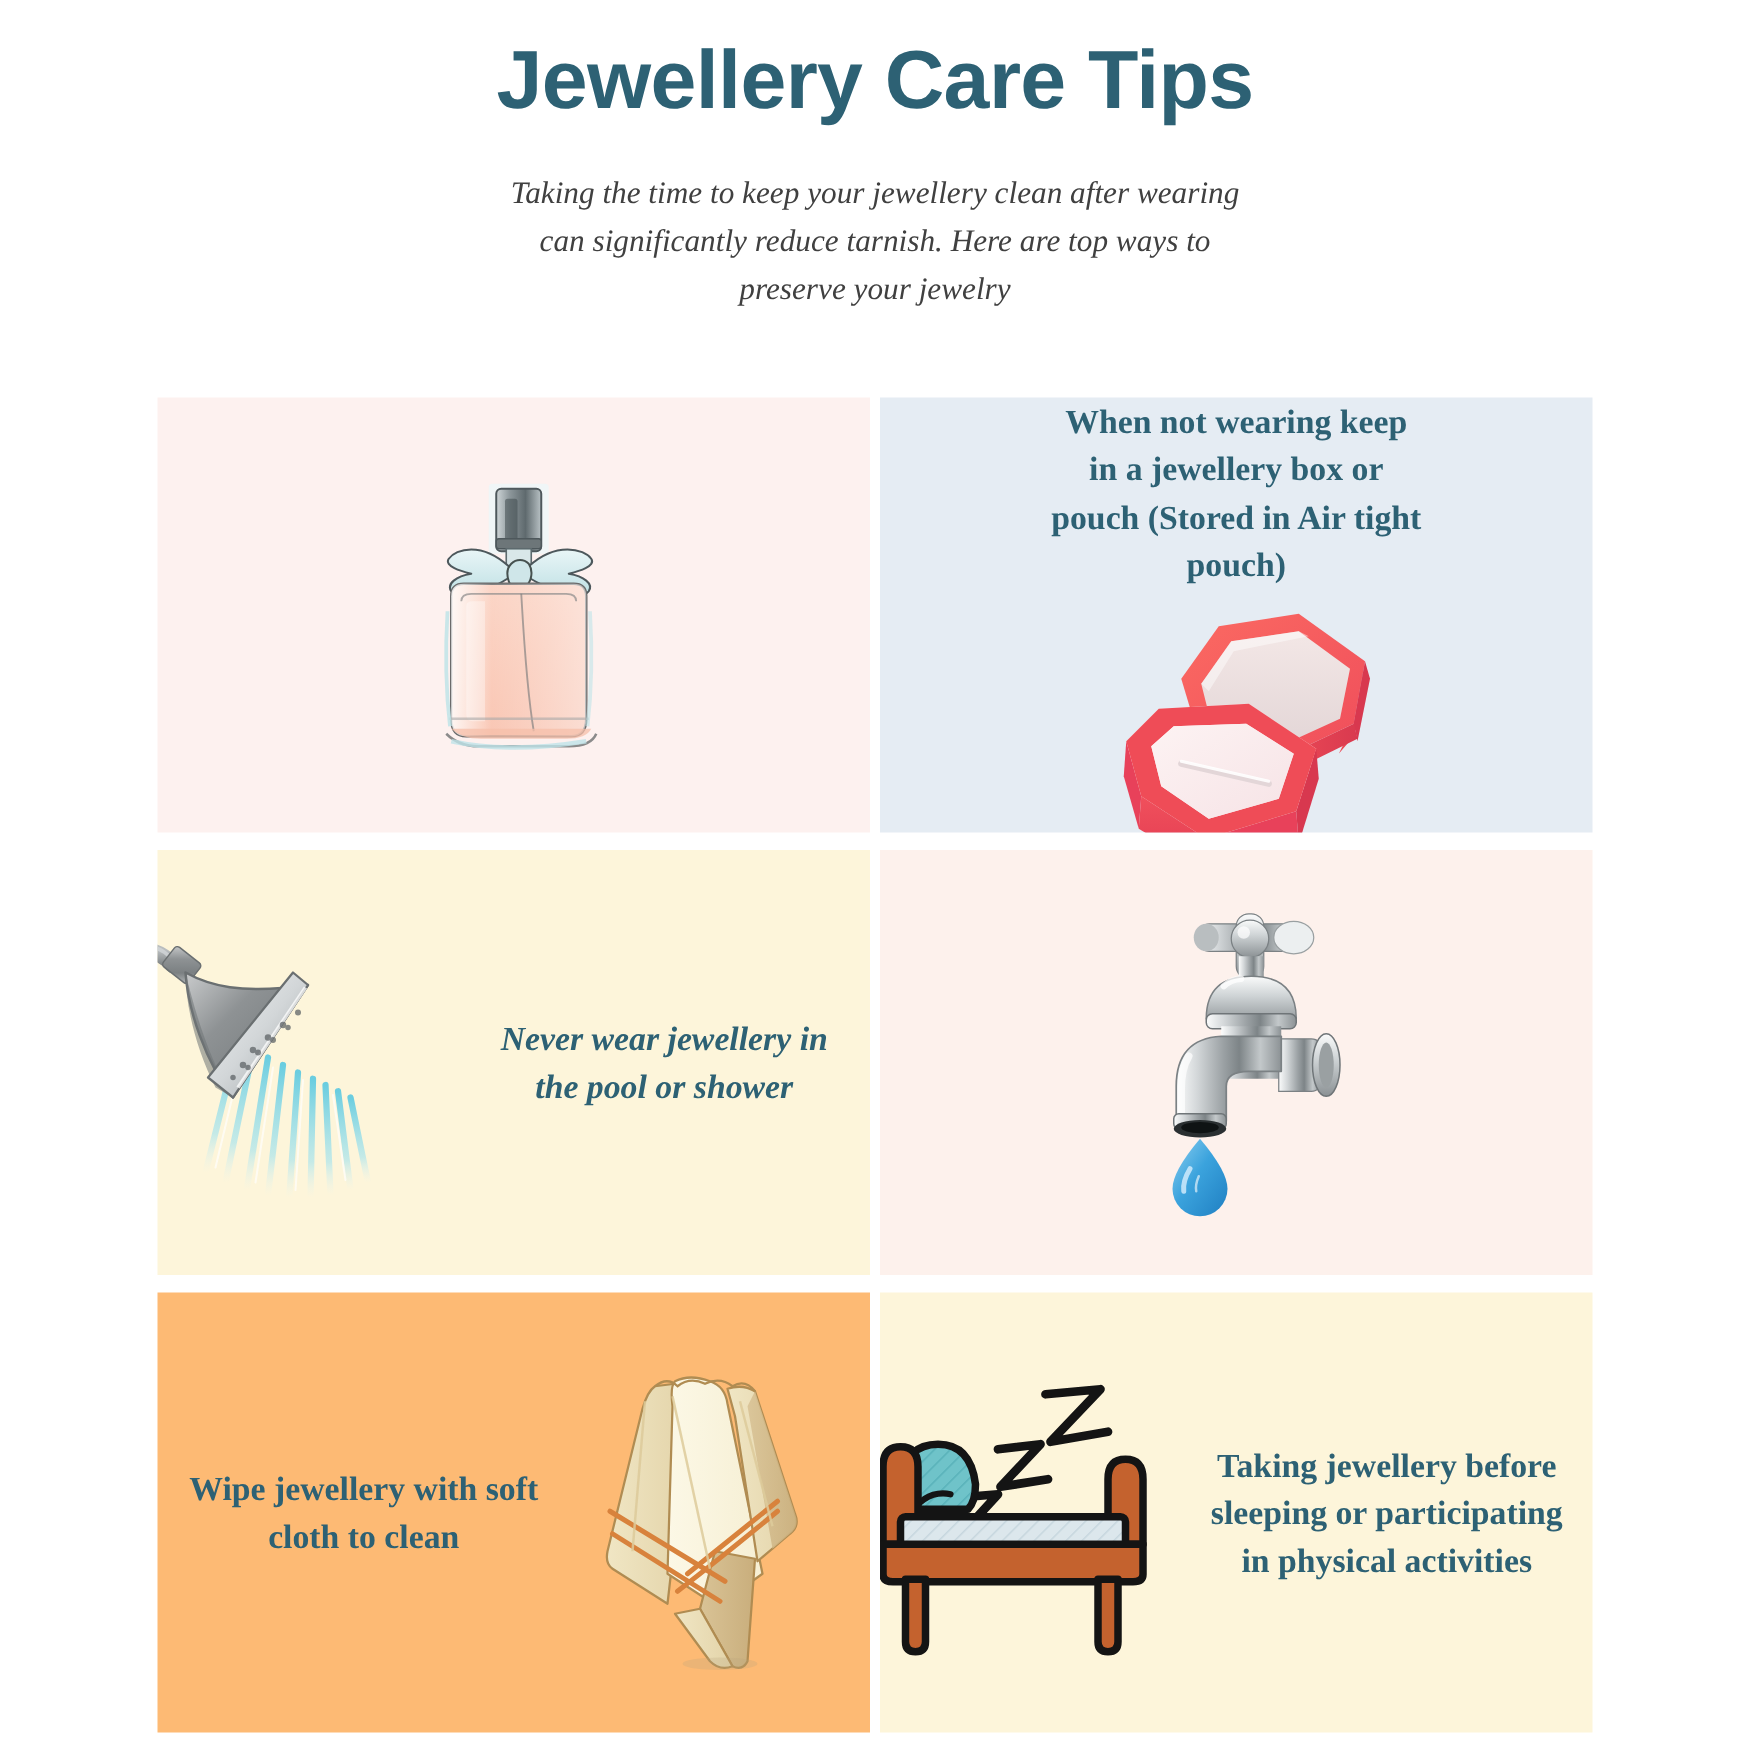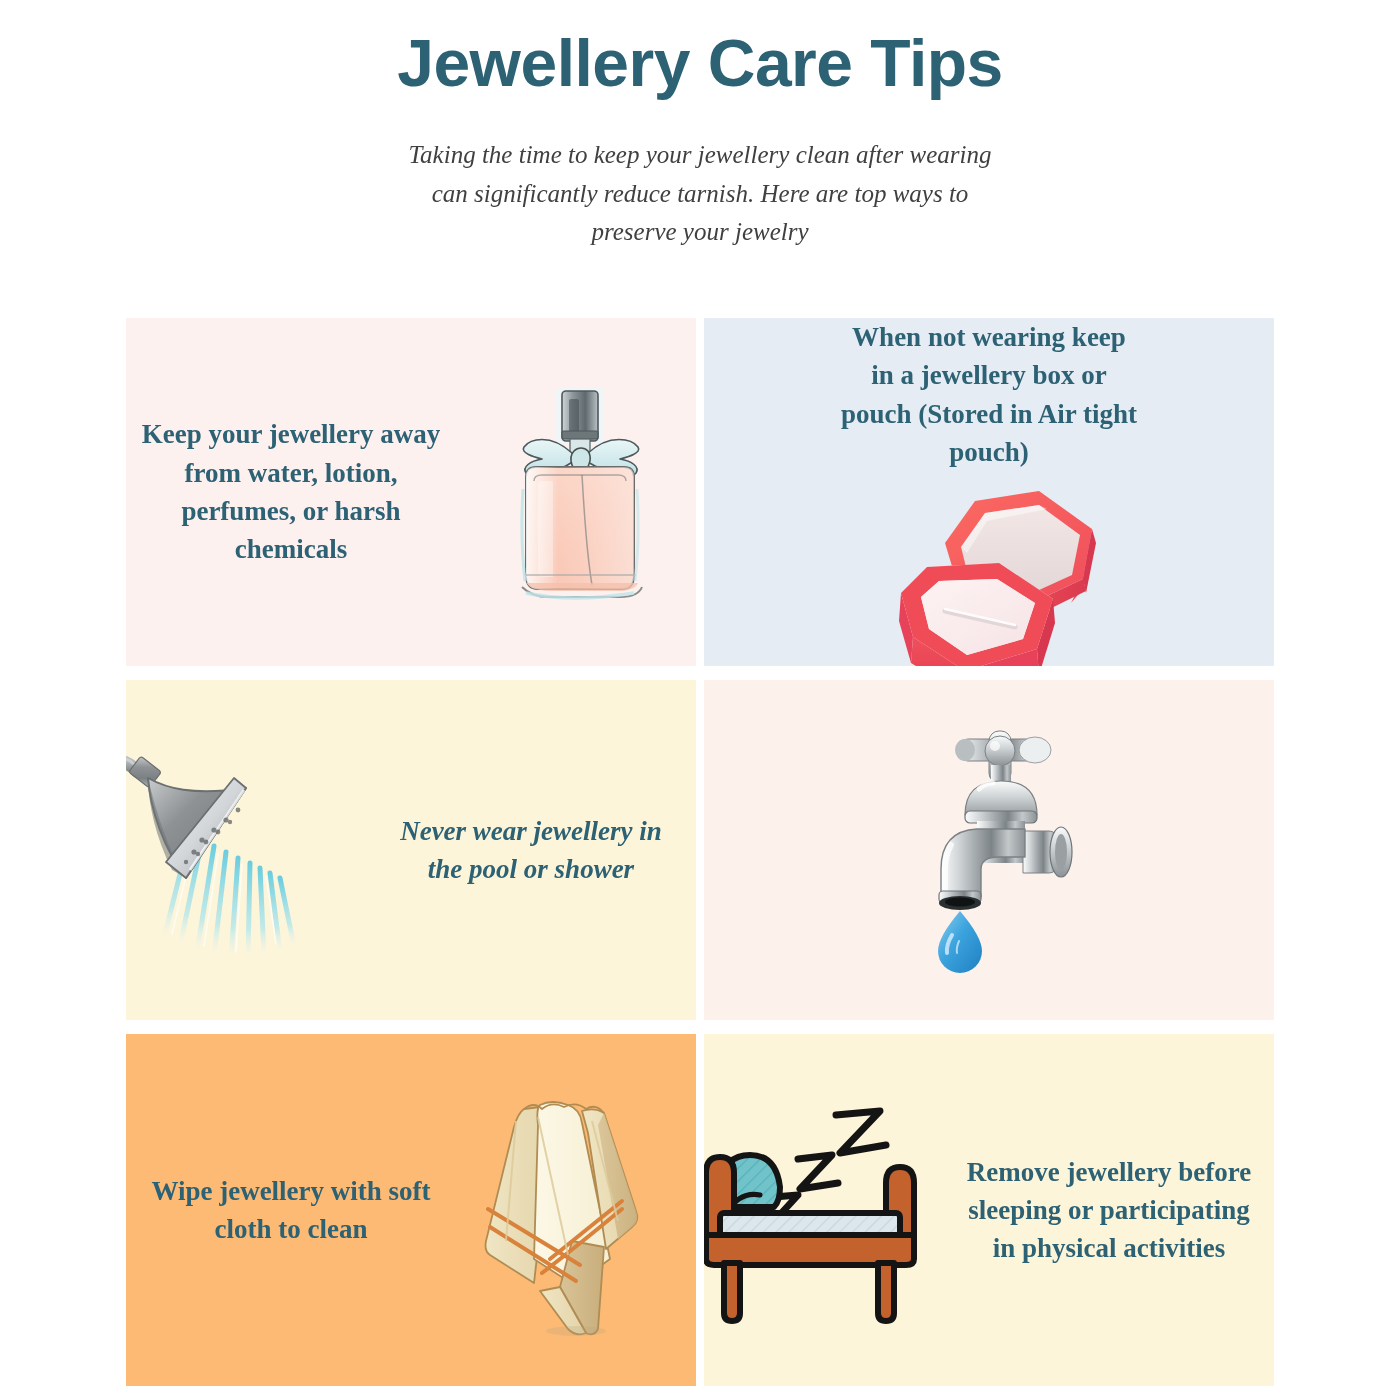--- a/index.html
+++ b/index.html
@@ -82,21 +82,20 @@
 <div class="page">
 
   <div class="header">
     <h1 class="title">Jewellery Care Tips</h1>
     <p class="subtitle">Taking the time to keep your jewellery clean after wearing can significantly reduce tarnish. Here are top ways to preserve your jewelry</p>
   </div>
 
   <div class="grid">
 
     <div class="card text-left" style="background:#fdf1ef;">
-      <div class="card-text">Keep your jewellery away from water, lotion, perfumes, or harsh chemicals</div>
       <div class="card-art">
         <div class="art-wrap" style="transform:translate(4px,2px);">
           <svg width="180" height="250" viewBox="0 0 180 250">
             <defs>
               <linearGradient id="pfLiquid" x1="0" y1="0" x2="1" y2="1">
                 <stop offset="0%" stop-color="#fbd4c4"></stop>
                 <stop offset="55%" stop-color="#f9c0ab"></stop>
                 <stop offset="100%" stop-color="#f6b49d"></stop>
               </linearGradient>
               <linearGradient id="pfGlass" x1="0" y1="0" x2="1" y2="0">
@@ -390,21 +389,21 @@
               <path d="M116 30 L142 130"></path>
             </g>
 
             <ellipse cx="100" cy="240" rx="30" ry="5" fill="#b9a47c" opacity=".25"></ellipse>
           </svg>
         </div>
       </div>
     </div>
 
     <div class="card text-right" style="background:#fdf5da;">
-      <div class="card-text">Remove jewellery before sleeping or participating in physical activities</div>
+      <div class="card-text">Taking jewellery before sleeping or participating in physical activities</div>
       <div class="card-art">
         <div class="art-wrap" style="transform:translate(-14px,6px);">
           <svg width="240" height="230" viewBox="0 0 240 230">
             <defs>
               <pattern id="bdHatch" width="9" height="9" patternUnits="userSpaceOnUse" patternTransform="rotate(45)">
                 <rect width="9" height="9" fill="#dce7ec"></rect>
                 <line x1="0" y1="0" x2="0" y2="9" stroke="#c6d6de" stroke-width="2.4"></line>
               </pattern>
               <pattern id="bdHatch2" width="9" height="9" patternUnits="userSpaceOnUse" patternTransform="rotate(45)">
                 <rect width="9" height="9" fill="#6fc3c9"></rect>

